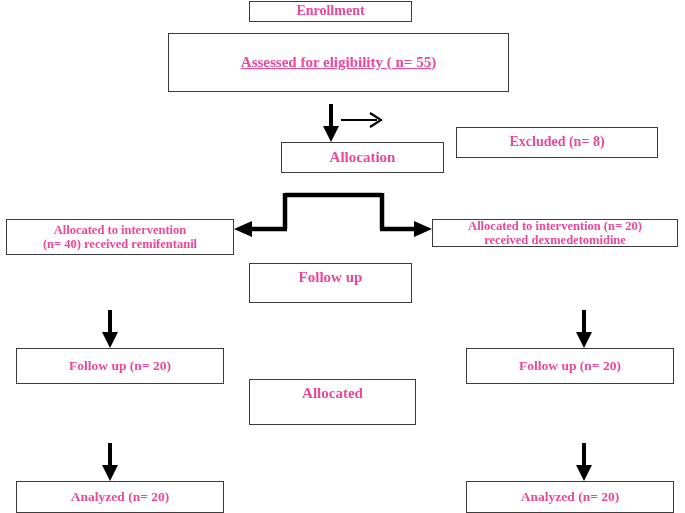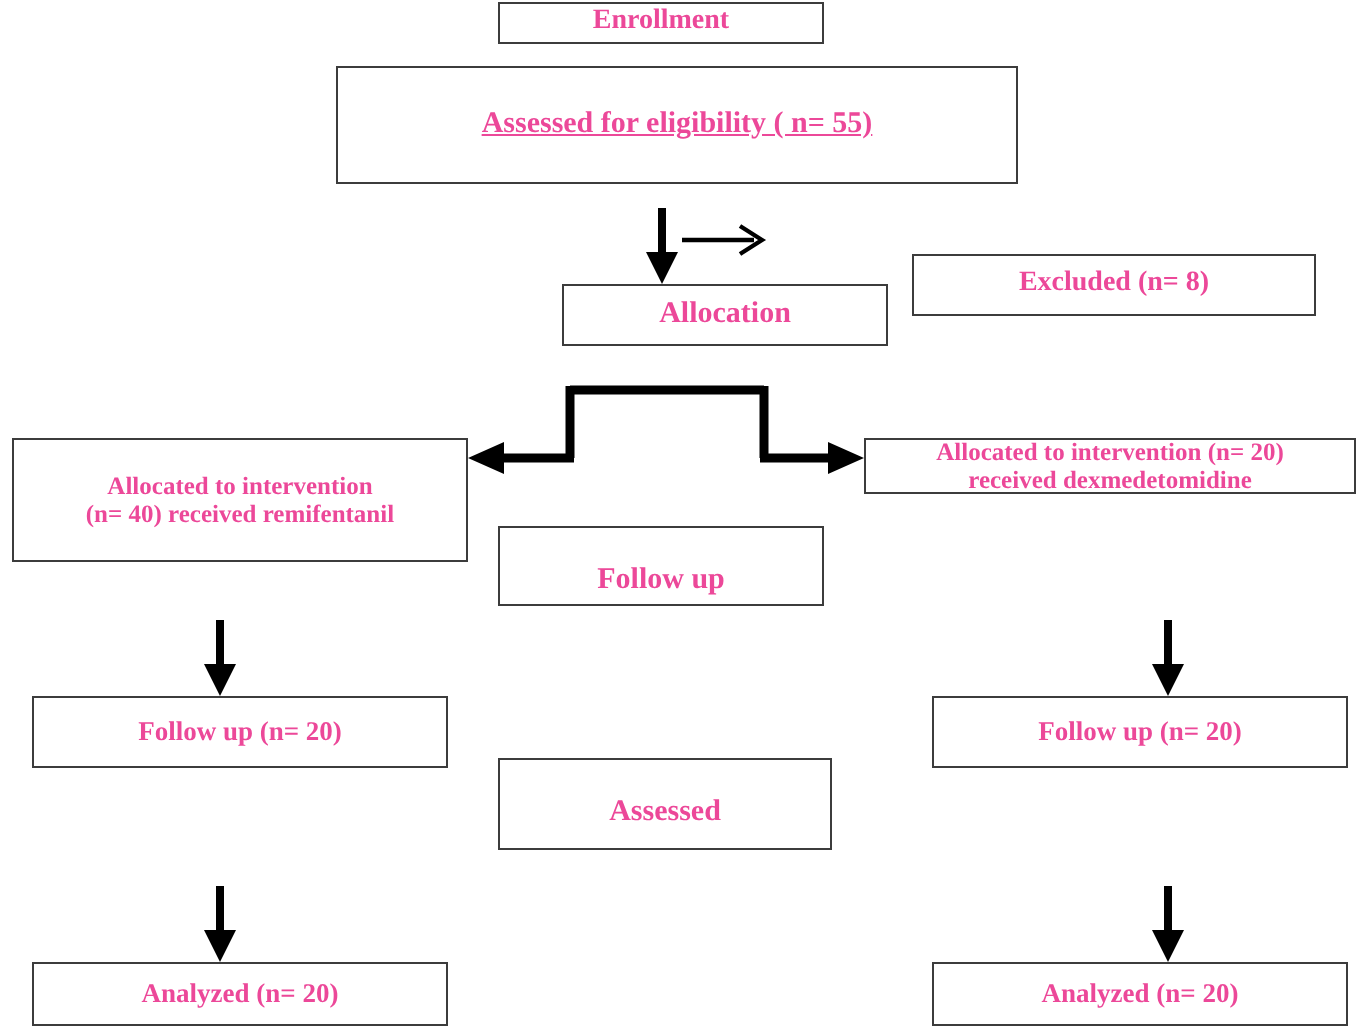--- a/index.html
+++ b/index.html
@@ -23,30 +23,30 @@
     color: #ec4899;
     font-weight: bold;
     display: flex;
     align-items: center;
     justify-content: center;
     text-align: center;
     line-height: 1.15;
   }
   .box.toptext {
     align-items: flex-start;
-    padding-top: 18px;
+    padding-top: 5px;
   }
   .stage {
     font-size: 15px;
   }
   .enrollment-box { left: 249px; top: 1px; width: 163px; height: 21px; font-size: 14px; }
   .assessed-box   { left: 168px; top: 33px; width: 341px; height: 59px; font-size: 15px; text-decoration: underline; }
   .allocation-box { left: 249px; top: 142px; width: 163px; height: 31px; margin-left: 32px; }
   .excluded-box   { left: 456px; top: 127px; width: 202px; height: 31px; font-size: 14px; }
-  .arm-left-box   { left: 6px;   top: 219px; width: 228px; height: 62px; font-size: 12.5px; }
+  .arm-left-box   { left: 6px;   top: 219px; width: 228px; height: 36px; font-size: 12.5px; }
   .arm-right-box  { left: 432px; top: 219px; width: 246px; height: 28px; font-size: 12.5px; }
   .followup-box   { left: 249px; top: 263px; width: 163px; height: 40px; }
   .analysis-box   { left: 249px; top: 379px; width: 167px; height: 46px; }
   .fu-left-box    { left: 16px;  top: 348px; width: 208px; height: 36px; font-size: 13.5px; }
   .fu-right-box   { left: 466px; top: 348px; width: 208px; height: 36px; font-size: 13.5px; }
   .an-left-box    { left: 16px;  top: 481px; width: 208px; height: 32px; font-size: 13.5px; }
   .an-right-box   { left: 466px; top: 481px; width: 208px; height: 32px; font-size: 13.5px; }
 
   .svg-layer {
     position: absolute;
@@ -129,21 +129,21 @@
 
   <div class="box arm-right-box">
     <div>
       <div>Allocated to intervention (n= 20)</div>
       <div>received dexmedetomidine</div>
     </div>
   </div>
 
   <div class="box followup-box stage toptext">Follow up</div>
 
-  <div class="box analysis-box stage toptext">Assessed</div>
+  <div class="box analysis-box stage toptext">Allocated</div>
 
   <div class="box fu-left-box">Follow up (n= 20)</div>
 
   <div class="box fu-right-box">Follow up (n= 20)</div>
 
   <div class="box an-left-box">Analyzed (n= 20)</div>
 
   <div class="box an-right-box">Analyzed (n= 20)</div>
 
 </div>

